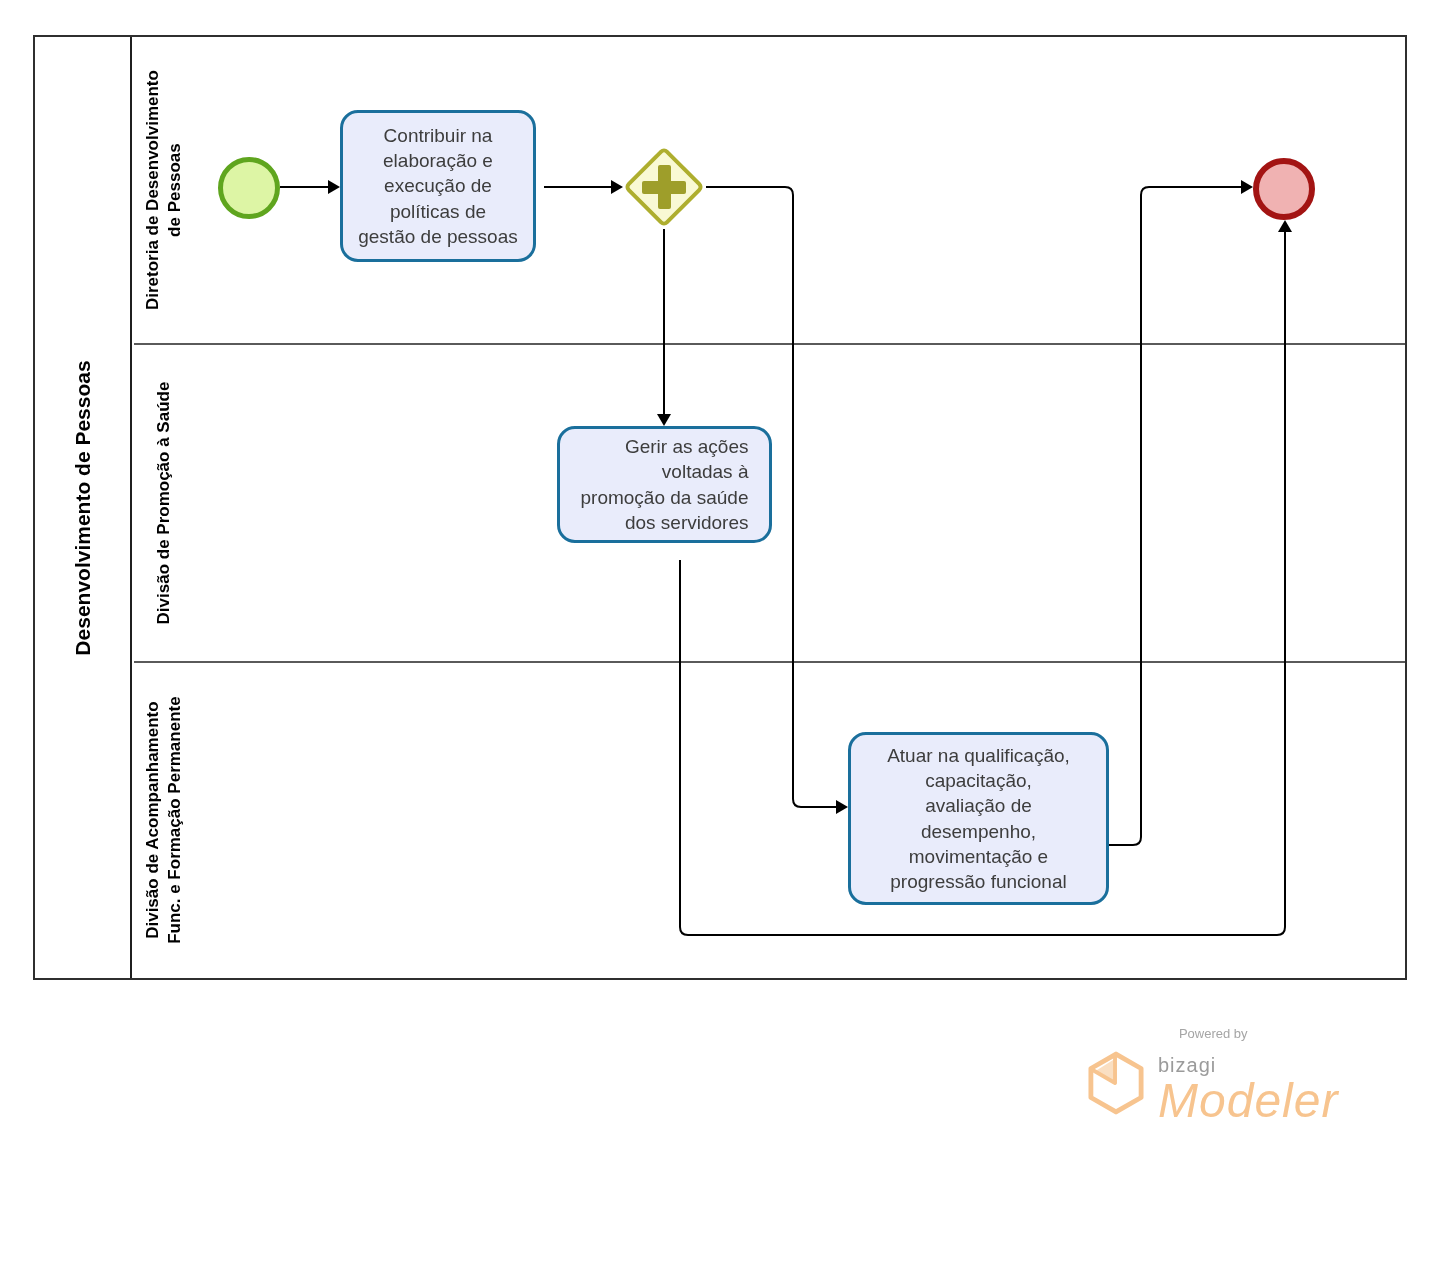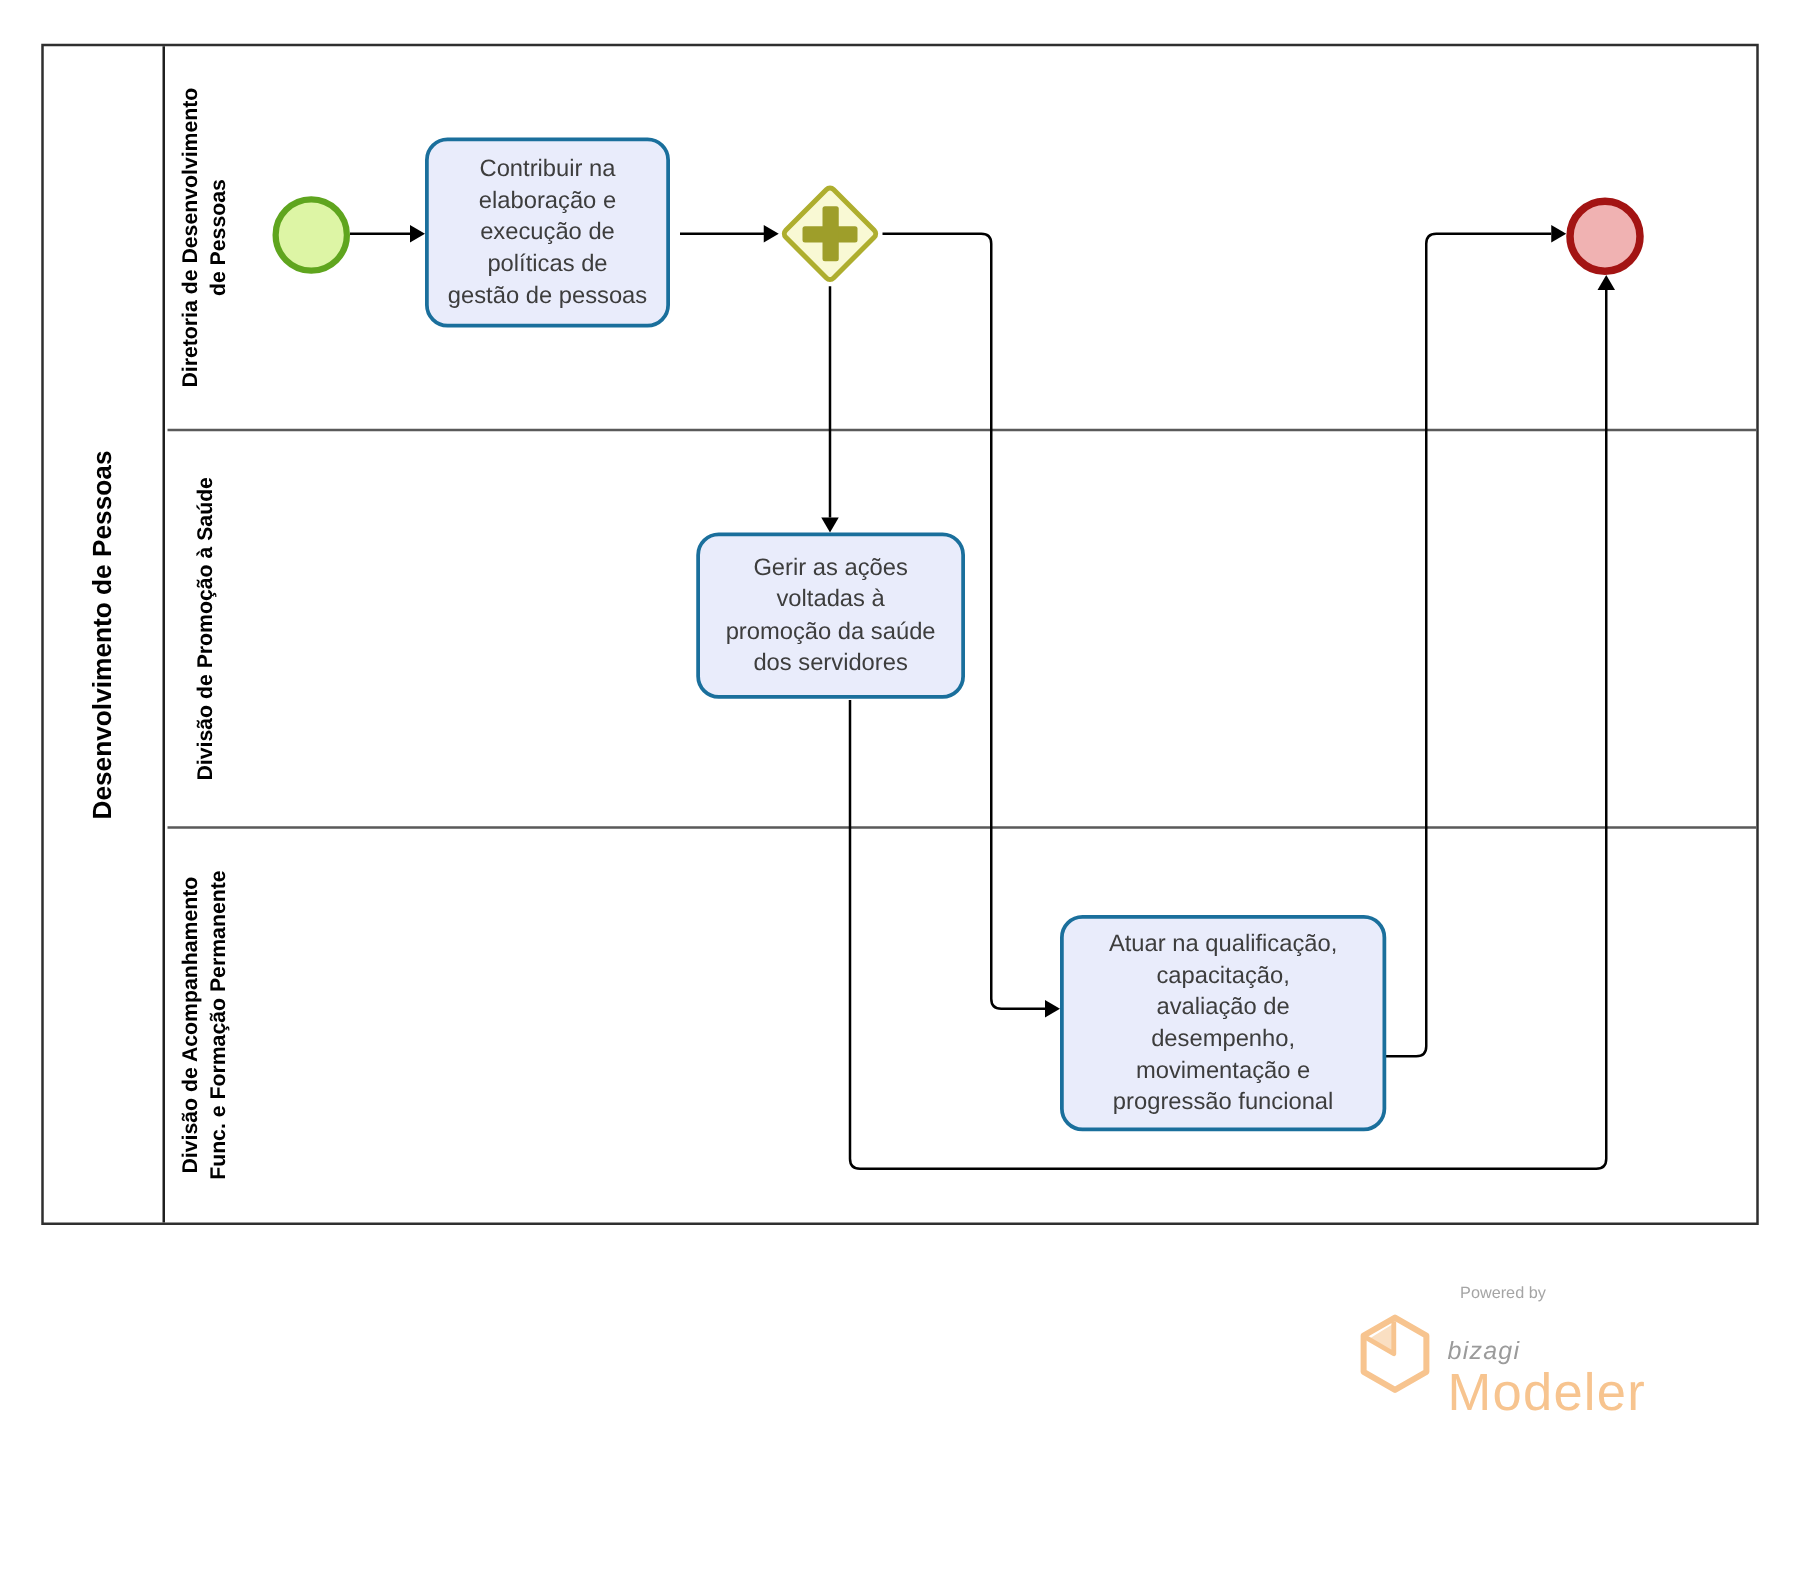--- a/index.html
+++ b/index.html
@@ -40,21 +40,21 @@
   
   .task {
     position:absolute; box-sizing:border-box;
     border:3px solid var(--task_border); background:var(--task_fill);
     border-radius:18px;
     display:flex; align-items:center; justify-content:center;
     text-align:center; white-space:pre-line;
     font-size:19px; line-height:1.32; color:#3d3d3d; padding:4px;
   }
   .task-1 { left:340px; top:110px; width:196px; height:152px; }
-  .task-2 { left:557px; top:426px; width:215px; height:133px; }
+  .task-2 { left:557px; top:426px; width:215px; height:117px;text-align:right; }
   .task-3 { left:848px; top:732px; width:261px; height:173px; }
 
   .event { position:absolute; border-radius:50%; box-sizing:border-box; }
   .start-event {
     left:218px; top:157px; width:62px; height:62px;
     border:5px solid var(--start_border); background:var(--start_fill);
   }
   .end-event {
     left:1253px; top:158px; width:62px; height:62px;
     border:6px solid var(--end_border); background:var(--end_fill);
@@ -78,22 +78,22 @@
 
   .flows { position:absolute; left:0; top:0; pointer-events:none; }
   .flows path { stroke:var(--flow); stroke-width:2; fill:none; stroke-linejoin:round; }
   .flows polygon { fill:var(--flow); }
 
   
   .branding { position:absolute; left:1088px; top:1026px; }
   .powered-by { font-size:13px; color:#a5a5a5;text-align:center; }
   .brand-row { display:flex; align-items:flex-start; margin-top:10px; }
   .brand-text { margin-left:14px; }
-  .brand-bizagi { font-size:20px; color:var(--brand_gray); letter-spacing:1px; line-height:1; margin-top:20px;font-style:italic; }
-  .brand-modeler { font-size:42px; color:var(--brand_orange); letter-spacing:1px; line-height:1; margin-top:2px; }
+  .brand-bizagi { font-size:20px; color:var(--brand_gray); letter-spacing:1px; line-height:1; margin-top:4px; }
+  .brand-modeler { font-size:48px; color:var(--brand_orange); letter-spacing:1px; line-height:1; margin-top:2px;font-style:italic; }
 </style>
 </head>
 <body>
 
 <div class="canvas">
 
   <div class="pool">
     <div class="pool-header">
       <div class="pool-title">Desenvolvimento de Pessoas</div>
     </div>

